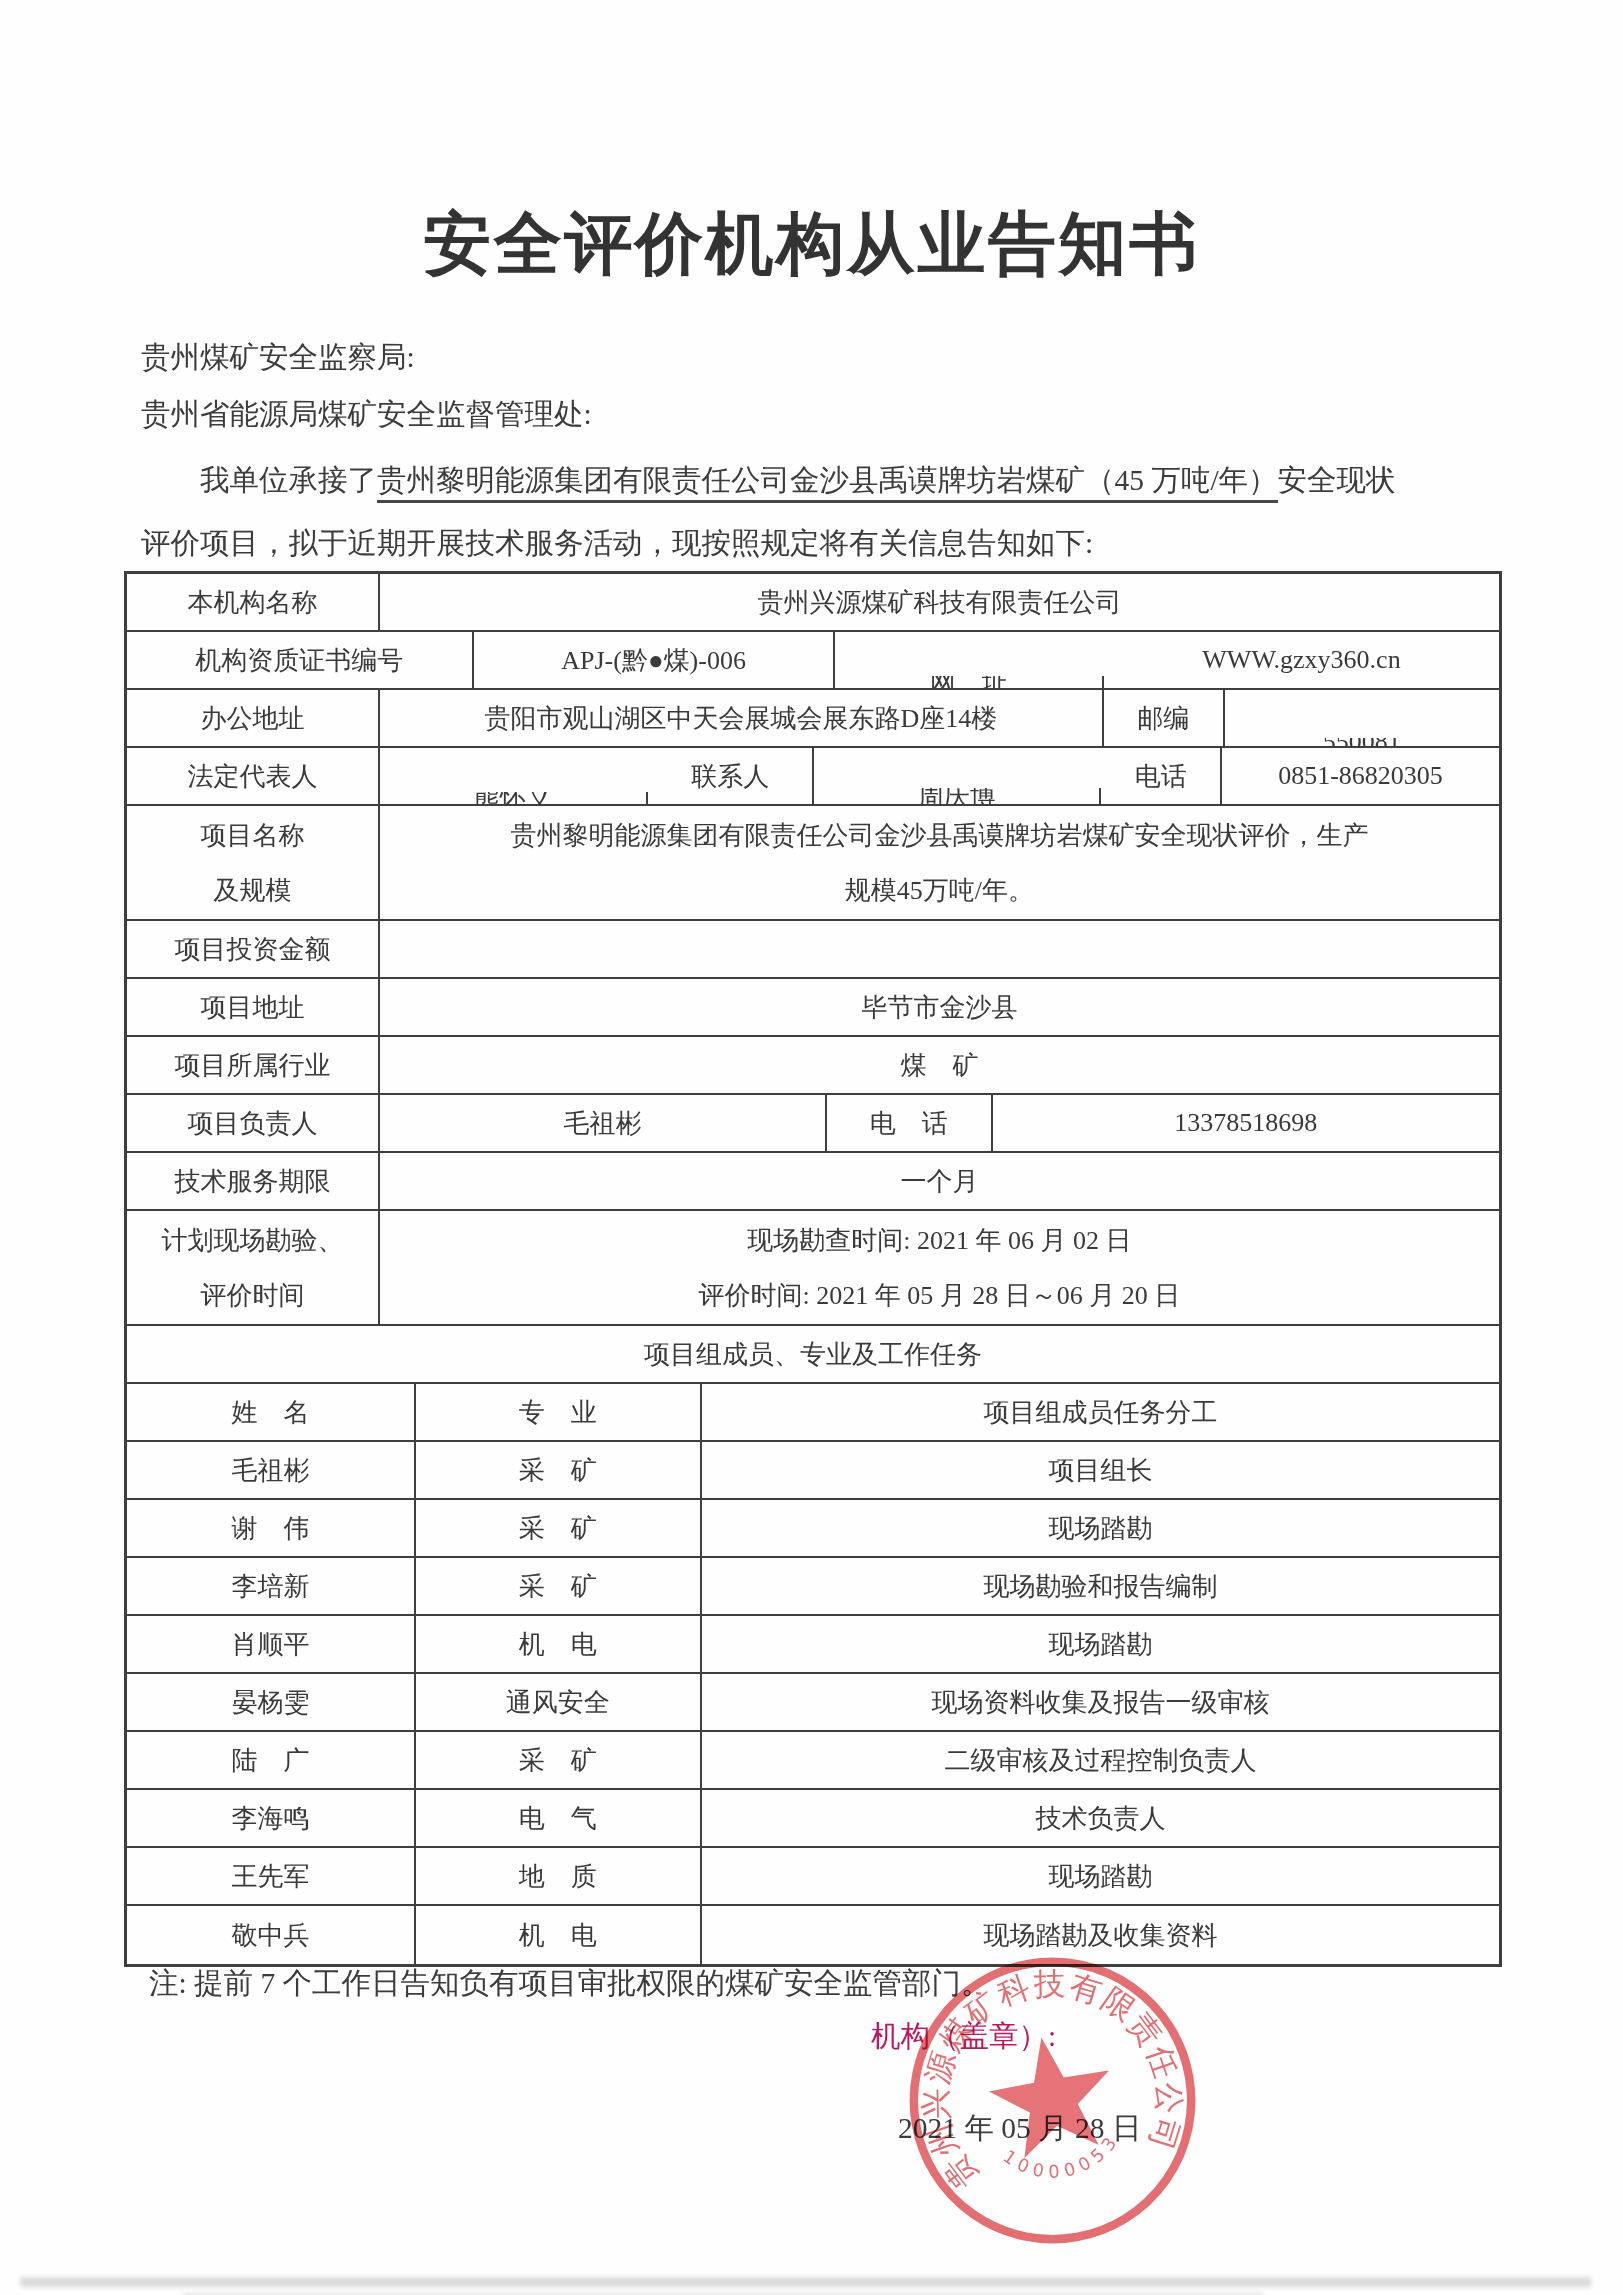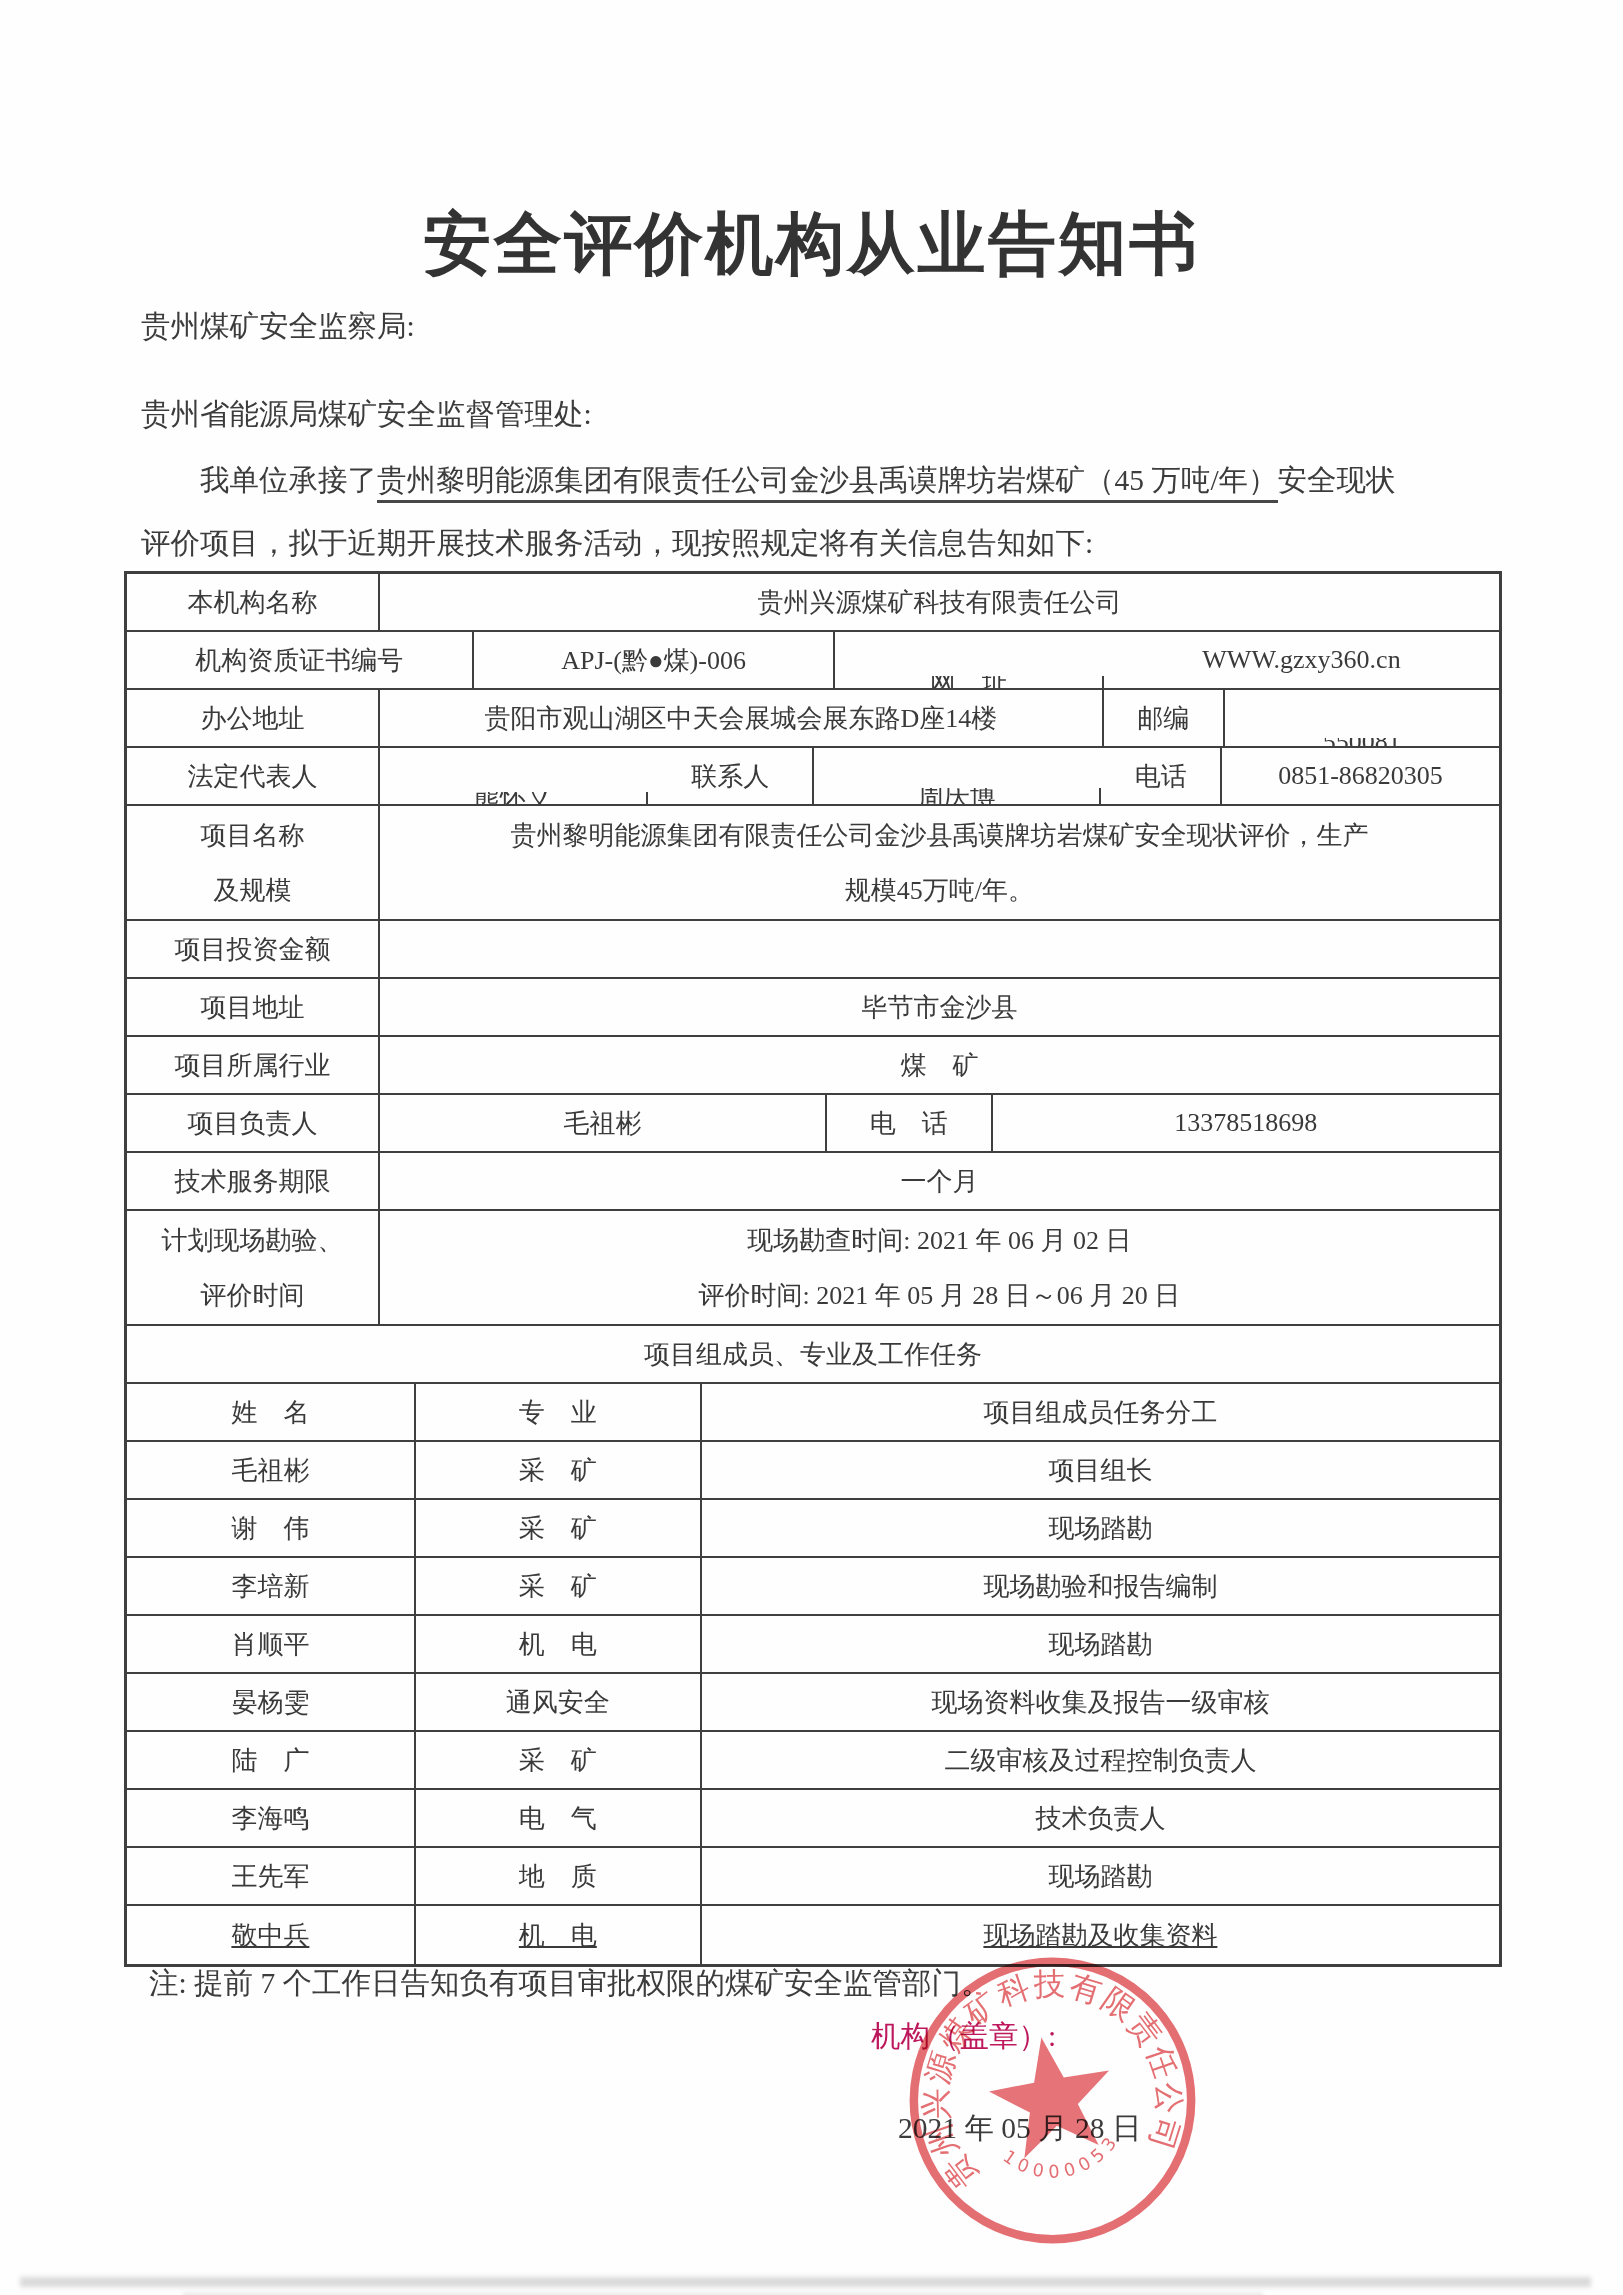--- a/index.html
+++ b/index.html
@@ -16,38 +16,38 @@
     position: absolute;
     top: 199px; left: 0; width: 100%;
     text-align: center;
     font-size: 68px;
     font-weight: bold;
     letter-spacing: 2.6px;
     color: #333333;
     white-space: nowrap;
   }
   .recipient { position: absolute; left: 141px; font-size: 29.5px; white-space: nowrap; color: #3c3c3c; }
-  .recipient-1 { top: 307px; }
+  .recipient-1 { top: 338px; }
   .recipient-2 { top: 395px; }
   .intro-line { position: absolute; font-size: 29.5px; white-space: nowrap; color: #3c3c3c; }
   .intro-line-1 { left: 200px; top: 461px; }
   .intro-line-2 { left: 141px; top: 524px; }
   .uline { border-bottom: 3.3px solid #474747; padding-bottom: 3.9px; }
 
   
   .ftable {
     position: absolute;
     left: 124px; top: 571px;
     width: 1378px;
     border: 3.3px solid #3f3f3f;
     box-sizing: border-box;
     font-size: 26px;
   }
   .frow { display: flex; border-bottom: 2.6px solid #3f3f3f; height: 58px; box-sizing: border-box; }
-  .frow:last-child { border-bottom: none; text-decoration: underline; }
+  .frow:last-child { border-bottom: none; }
   .frow.tall { height: 115px; }
   .c {
     display: flex; flex-direction: column;
     align-items: center; justify-content: center;
     text-align: center;
     border-right: 2.6px solid #3f3f3f;
     box-sizing: border-box;
     overflow: hidden;
     white-space: nowrap;
   }

